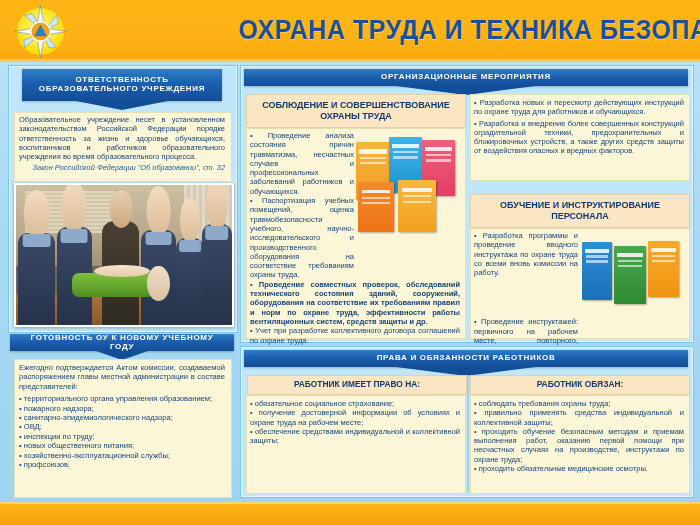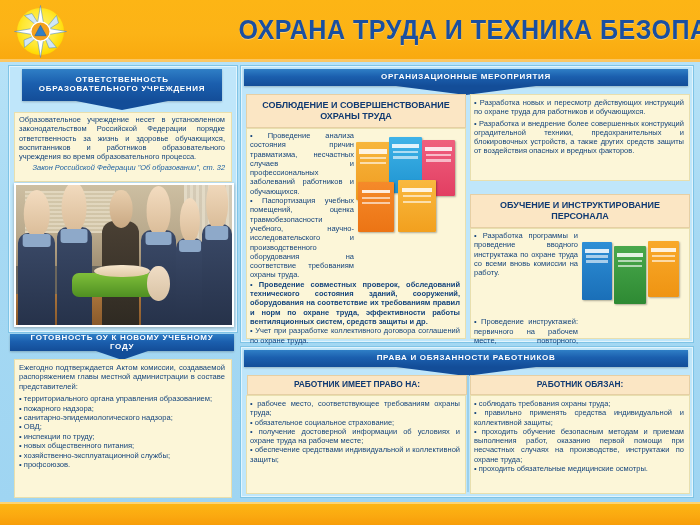--- a/index.html
+++ b/index.html
@@ -397,22 +397,20 @@
     <div class="ribbon wide" style="left:244px;top:288px;width:444px;height:17px;font-size:8px;">
       <span class="rb-txt">ПРАВА И ОБЯЗАННОСТИ РАБОТНИКОВ</span>
     </div>
 
     <div class="cream-head" style="left:247px;top:313px;width:218px;height:18px;font-size:8.4px;">
       <span>РАБОТНИК ИМЕЕТ ПРАВО НА:</span>
     </div>
     <div class="cream" style="left:246px;top:333px;width:218px;height:97px;"></div>
     <div class="txt" style="position:absolute;left:250px;top:337px;width:210px;font-size:7.5px;">
       <span class="bul">
-        • <b style="font-weight:normal">рабочее место, соответствующее требованиям охраны труда;</b></span>
-      <span class="bul">
         • <b style="font-weight:normal">обязательное социальное страхование;</b></span>
       <span class="bul">
         • <b style="font-weight:normal">получение достоверной информации об условиях и охране труда на рабочем месте;</b></span>
       <span class="bul">
         • <b style="font-weight:normal">обеспечение средствами индивидуальной и коллективной защиты;</b></span>
     </div>
 
     <div class="vsep" style="left:467px;top:313px;height:117px;"></div>
 
     <div class="cream-head" style="left:470px;top:313px;width:218px;height:18px;font-size:8.4px;">

